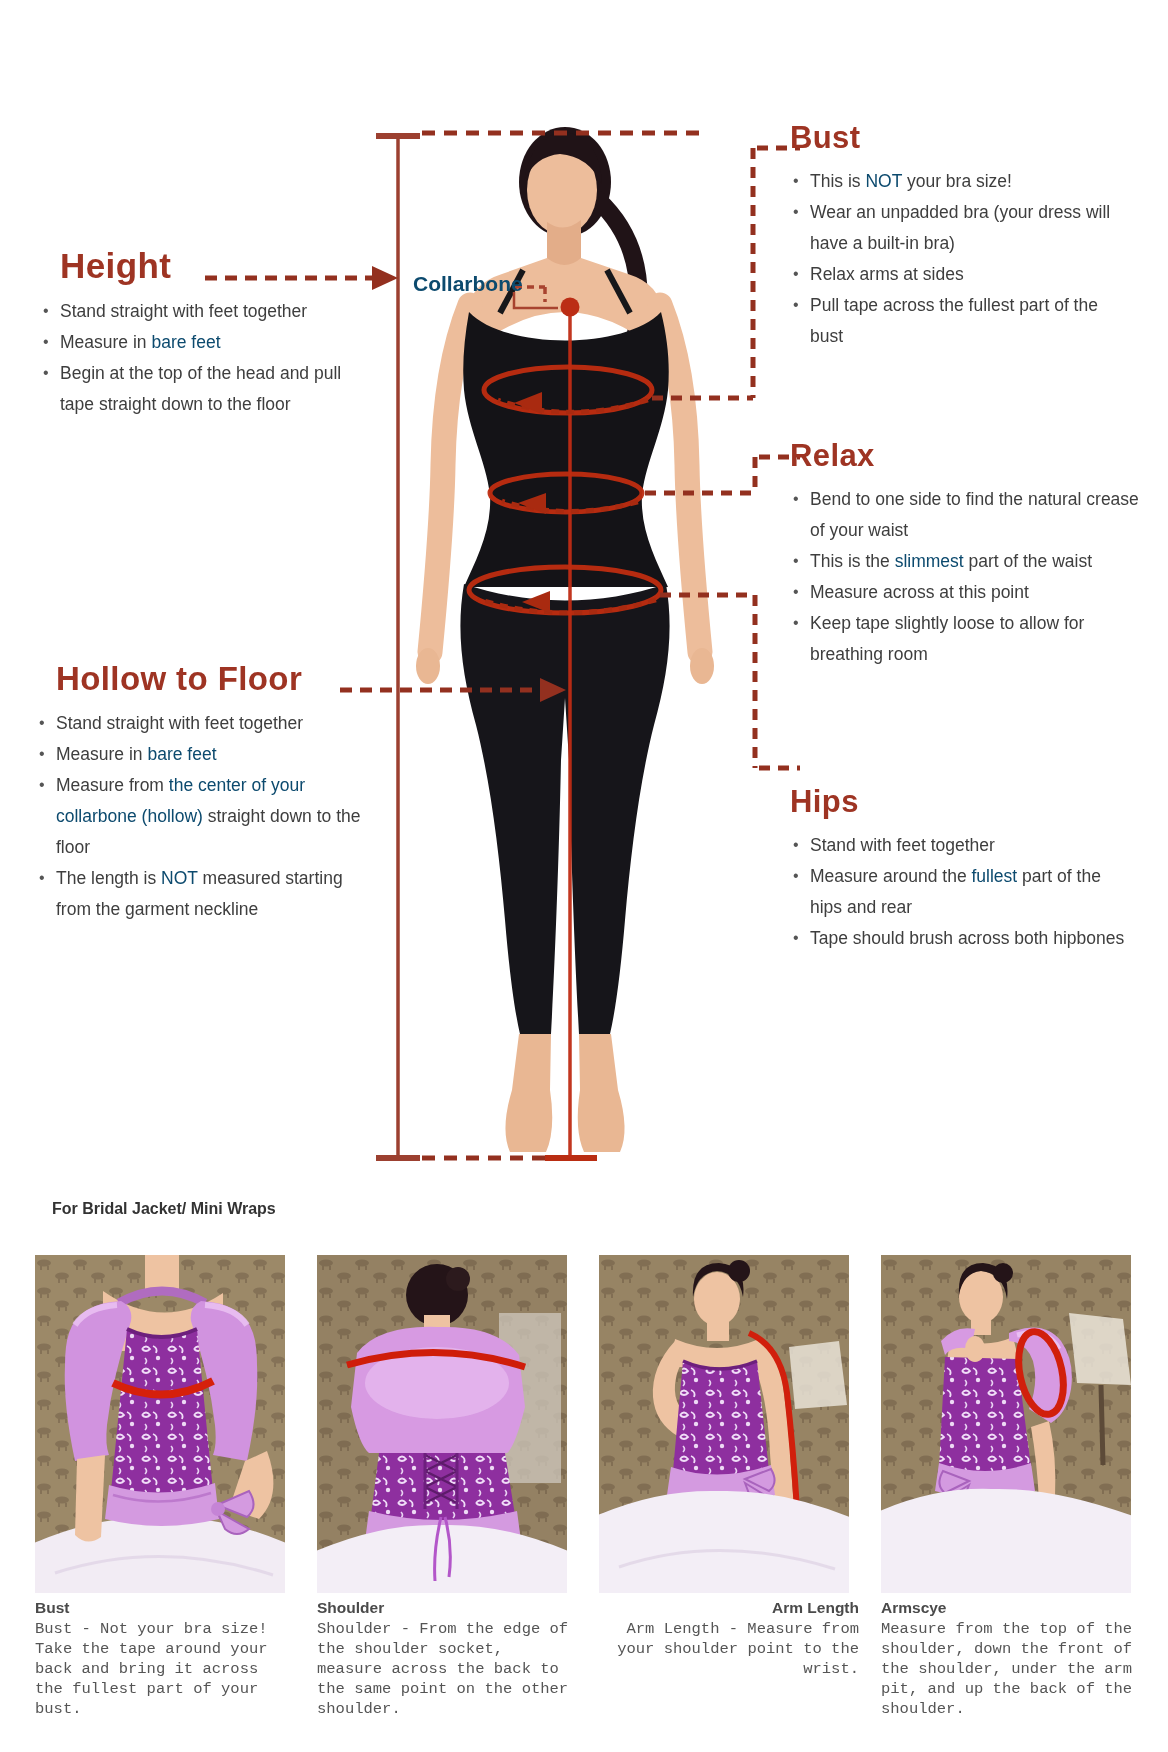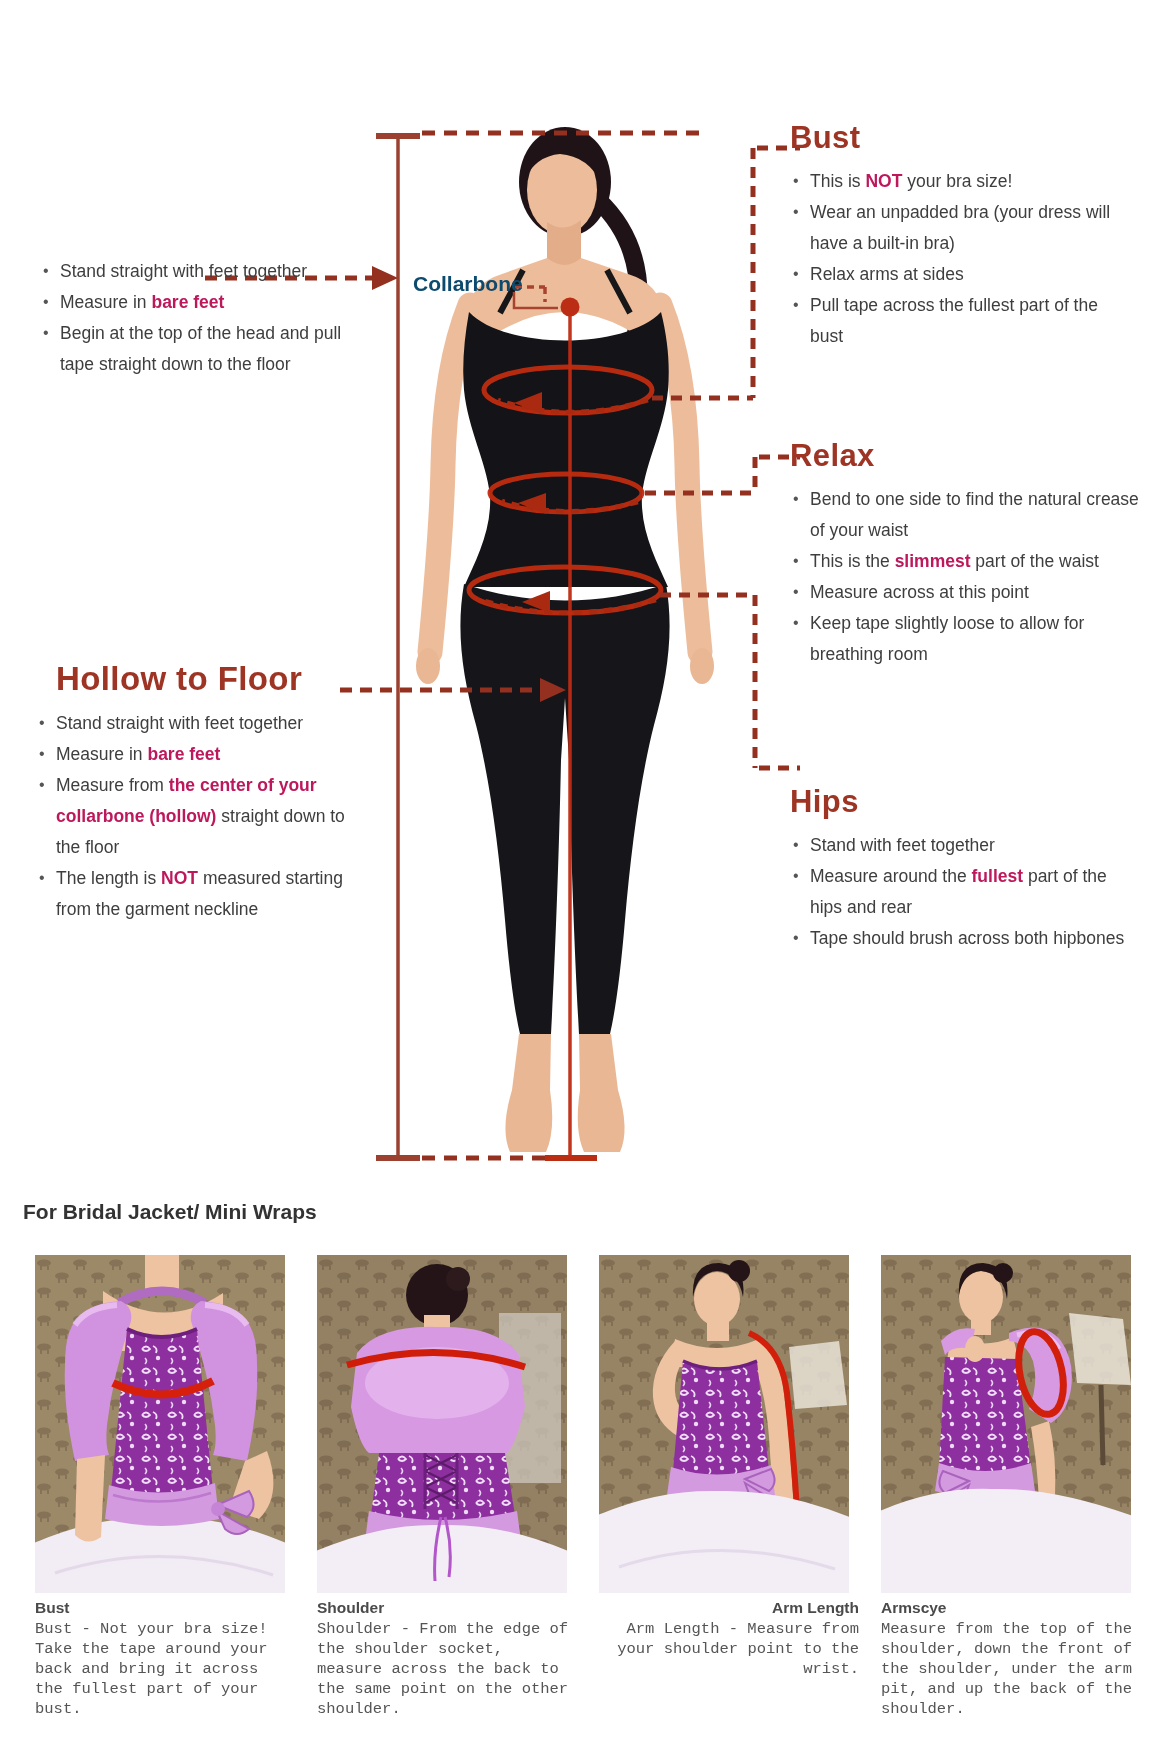--- a/index.html
+++ b/index.html
@@ -9,23 +9,23 @@
   }
   svg{display:block;}
   .fig-layer{position:absolute;left:0;top:100px;width:1168px;height:1080px;z-index:1;}
   .sec{position:absolute;z-index:2;}
   .sec h2{margin:0;color:#9e3423;font-weight:bold;letter-spacing:.4px;}
   .h-big{font-size:35px;}
   .h-side{font-size:31px;}
   .bullets{list-style:none;margin:10px 0 0 0;padding:0;font-size:17.5px;color:#3e3e3e;line-height:31px;}
   .bullets li{position:relative;padding-left:20px;}
   .bullets li::before{content:"\2022";position:absolute;left:3px;top:-1px;color:#555;font-size:16px;}
-  .bullets .red{color:#be185d;font-weight:bold;}
+  .bullets .red{color:#0c4a6e;font-weight:normal;}
   .collarbone{position:absolute;left:413px;top:272px;z-index:3;color:#0c4a6e;font-size:21px;font-weight:bold;}
-  .bj-heading{position:absolute;left:23px;top:1200px;z-index:2;font-size:21px;font-weight:bold;color:#333;}
+  .bj-heading{position:absolute;left:52px;top:1200px;z-index:2;font-size:16px;font-weight:bold;color:#333;}
   .photo{position:absolute;top:1255px;width:250px;height:338px;z-index:2;overflow:hidden;}
   .p1{left:35px;}.p2{left:317px;}.p3{left:599px;}.p4{left:881px;}
   .caption{position:absolute;top:1598px;width:260px;z-index:2;color:#555;font-size:15.5px;line-height:20px;}
   .caption h3{margin:0 0 1px 0;font-size:15.5px;color:#4a4a4a;font-weight:bold;}
   .caption p{margin:0;font-family:Liberation Mono, monospace;}
   .defs-hidden{position:absolute;width:0;height:0;overflow:hidden;}
 </style>
 </head>
 <body>
 
@@ -109,20 +109,21 @@
     <line x1="645" y1="393" x2="755" y2="393" stroke="#93301f" stroke-width="5" stroke-dasharray="11 8"></line>
     <line x1="755" y1="357" x2="755" y2="393" stroke="#93301f" stroke-width="5" stroke-dasharray="11 8"></line>
     <line x1="759" y1="357" x2="800" y2="357" stroke="#93301f" stroke-width="5" stroke-dasharray="11 8"></line>
 
     <line x1="660" y1="495" x2="755" y2="495" stroke="#93301f" stroke-width="5" stroke-dasharray="11 8"></line>
     <line x1="755" y1="495" x2="755" y2="668" stroke="#93301f" stroke-width="5" stroke-dasharray="11 8"></line>
     <line x1="759" y1="668" x2="800" y2="668" stroke="#93301f" stroke-width="5" stroke-dasharray="11 8"></line>
   </svg>
 
   <div class="sec" style="left:40px;top:246px;width:320px;">
+    <h2 class="h-big" style="margin-left:20px;">Height</h2>
     <ul class="bullets">
         <li><span>Stand straight with feet together</span></li>
         <li><span>Measure in </span><span class="red">bare feet</span></li>
         <li><span>Begin at the top of the head and pull tape straight down to the floor</span></li>
       </ul>
   </div>
 
   <div class="sec" style="left:790px;top:120px;width:345px;">
     <h2 class="h-side">Bust</h2>
     <ul class="bullets">

